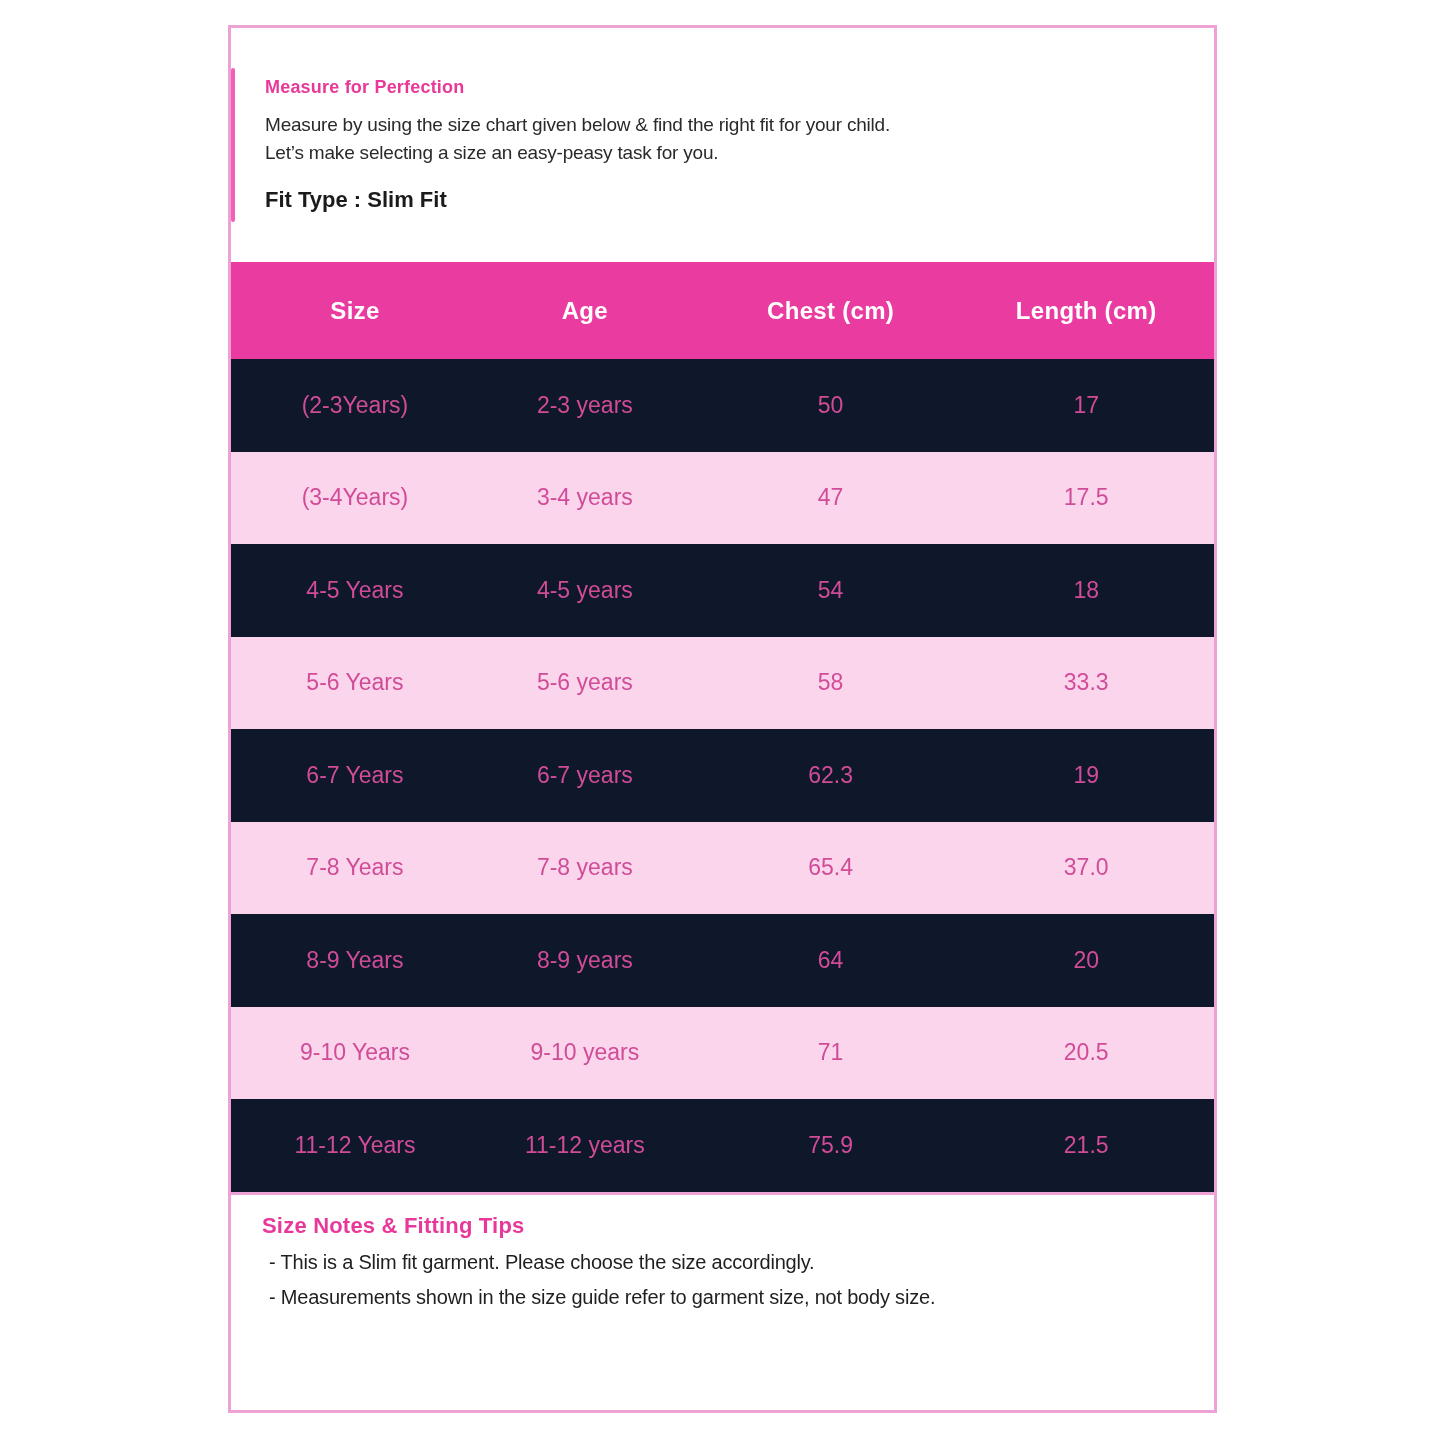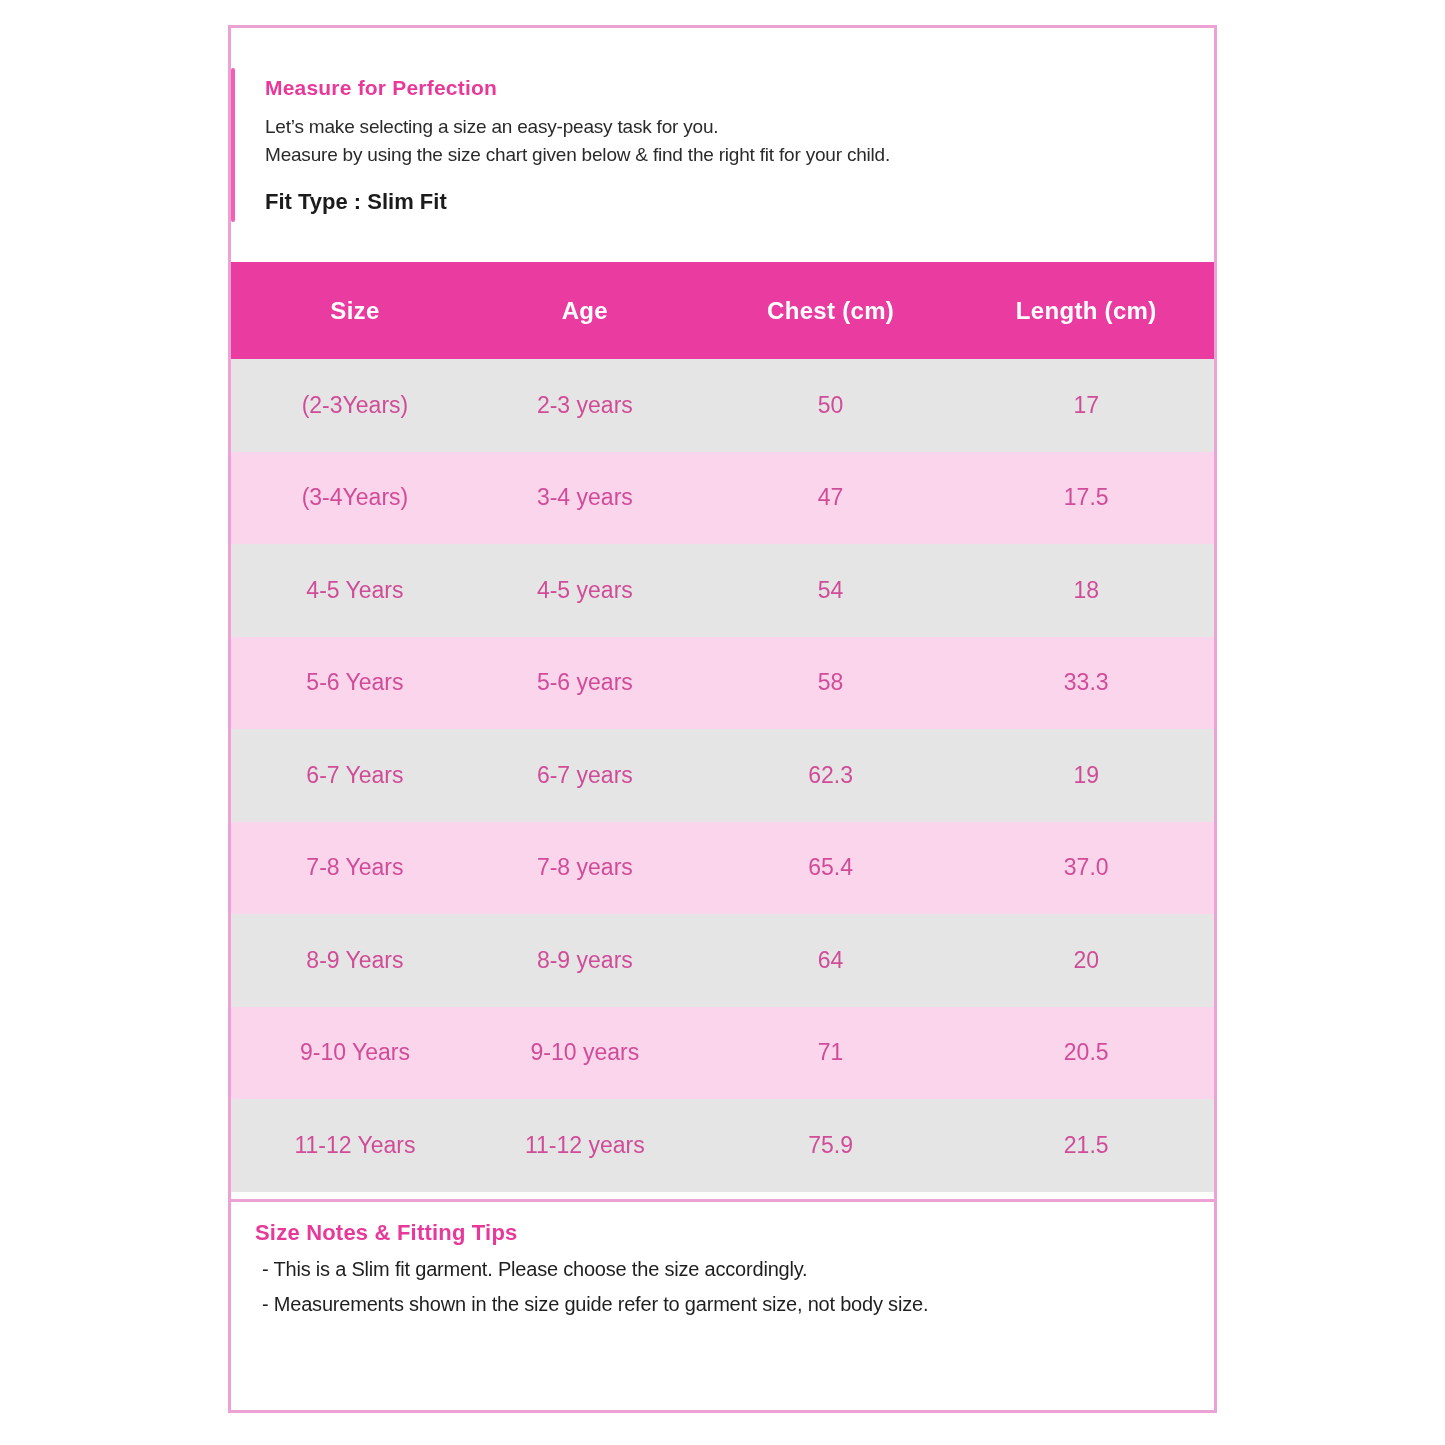--- a/index.html
+++ b/index.html
@@ -14,55 +14,55 @@
     border:3px solid #EDA2D6;
     display:flex; flex-direction:column;
     overflow:hidden;
   }
 
   
   .header-section { height:234px; flex-shrink:0; display:flex; align-items:center; }
   .logo-block { width:298px; flex-shrink:0; display:flex; justify-content:center; align-items:center; }
   .v-divider { width:4px; height:154px; background:#F25FB4; border-radius:2px; flex-shrink:0; }
   .header-text { margin-left:30px; padding-right:40px; }
-  .header-title { color:#E8399B; font-size:21px; font-weight:bold; letter-spacing:.2px; margin-bottom:13px; }
+  .header-title { color:#E8399B; font-size:18px; font-weight:bold; letter-spacing:.2px; margin-bottom:13px; }
   .desc-line { font-size:19px; line-height:28px; color:#2a2a2a; max-width:645px; letter-spacing:-0.2px; }
   .fit-type { margin-top:20px; font-size:22px; font-weight:bold; color:#1b1b1b; }
 
   
   .thead { height:97px; flex-shrink:0; background:#EA3CA0; display:flex; align-items:center;
     color:#ffffff; font-size:24px; font-weight:bold; letter-spacing:.3px; }
   .tbody { flex-shrink:0; }
   .trow { height:92.5px; display:flex; align-items:center;
-    font-size:23px; color:#D14C98; background:#e5e5e5; }
+    font-size:23px; color:#D14C98; background:#0f172a; }
   .trow:nth-child(even) { background:#FAD5EB; }
   .hcell, .cell { text-align:center; }
   .c0 { width:24%;padding-left:12px; } .c1 { width:24%; } .c2 { width:26%; } .c3 { width:26%; }
 
   
-  .footer-section { flex:1; border-top:3px solid #EDA2D6; padding:18px 30px 0 24px;margin-top:7px; }
+  .footer-section { flex:1; border-top:3px solid #EDA2D6; padding:18px 30px 0 31px; }
   .footer-title { color:#E8399B; font-size:22px; font-weight:bold; letter-spacing:.2px; }
   .note { font-size:20px; color:#1f1f1f; margin:12px 0 0 7px; letter-spacing:-0.2px; }
 
   .logo-svg text {
     font-family:"Liberation Sans","DejaVu Sans",sans-serif;
     font-weight:bold; letter-spacing:1px;
   }
 </style>
 </head>
 <body>
 
 <div class="sheet">
 
   <div class="header-section">
     <div class="v-divider"></div>
     <div class="header-text">
       <div class="header-title">Measure for Perfection</div>
+      <div class="desc-line">Measure by using the size chart given below &amp; find the right fit for your child.</div>
       <div class="desc-line">Let’s make selecting a size an easy-peasy task for you.</div>
-      <div class="desc-line">Measure by using the size chart given below &amp; find the right fit for your child.</div>
       <div class="fit-type">Fit Type : Slim Fit</div>
     </div>
   </div>
 
   <div class="thead">
     <div class="hcell c0">Size</div>
     <div class="hcell c1">Age</div>
     <div class="hcell c2">Chest (cm)</div>
     <div class="hcell c3">Length (cm)</div>
   </div>

